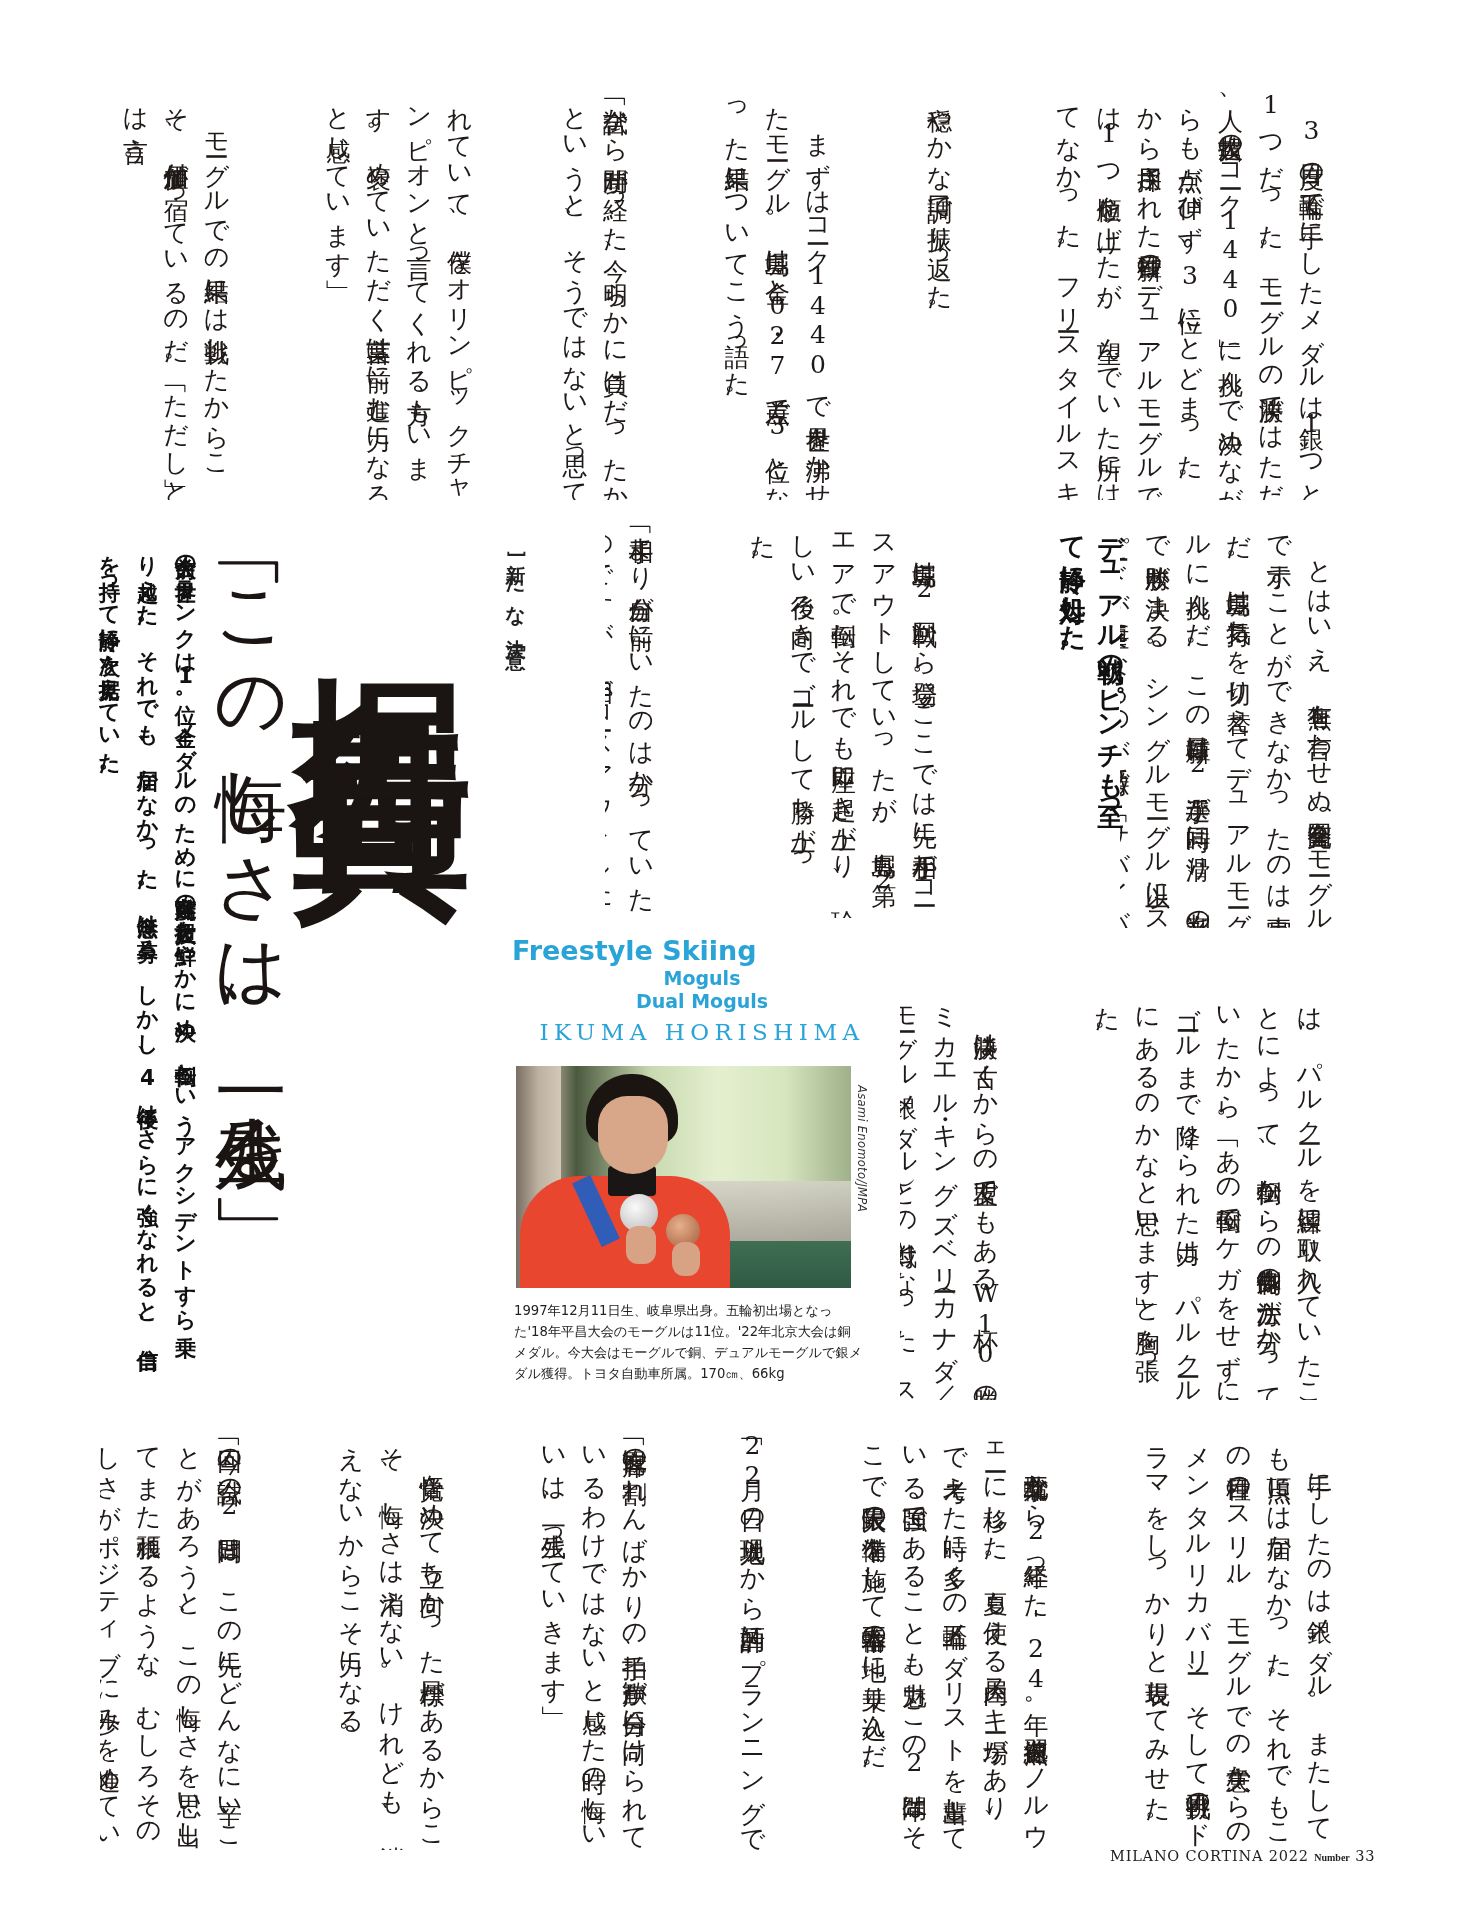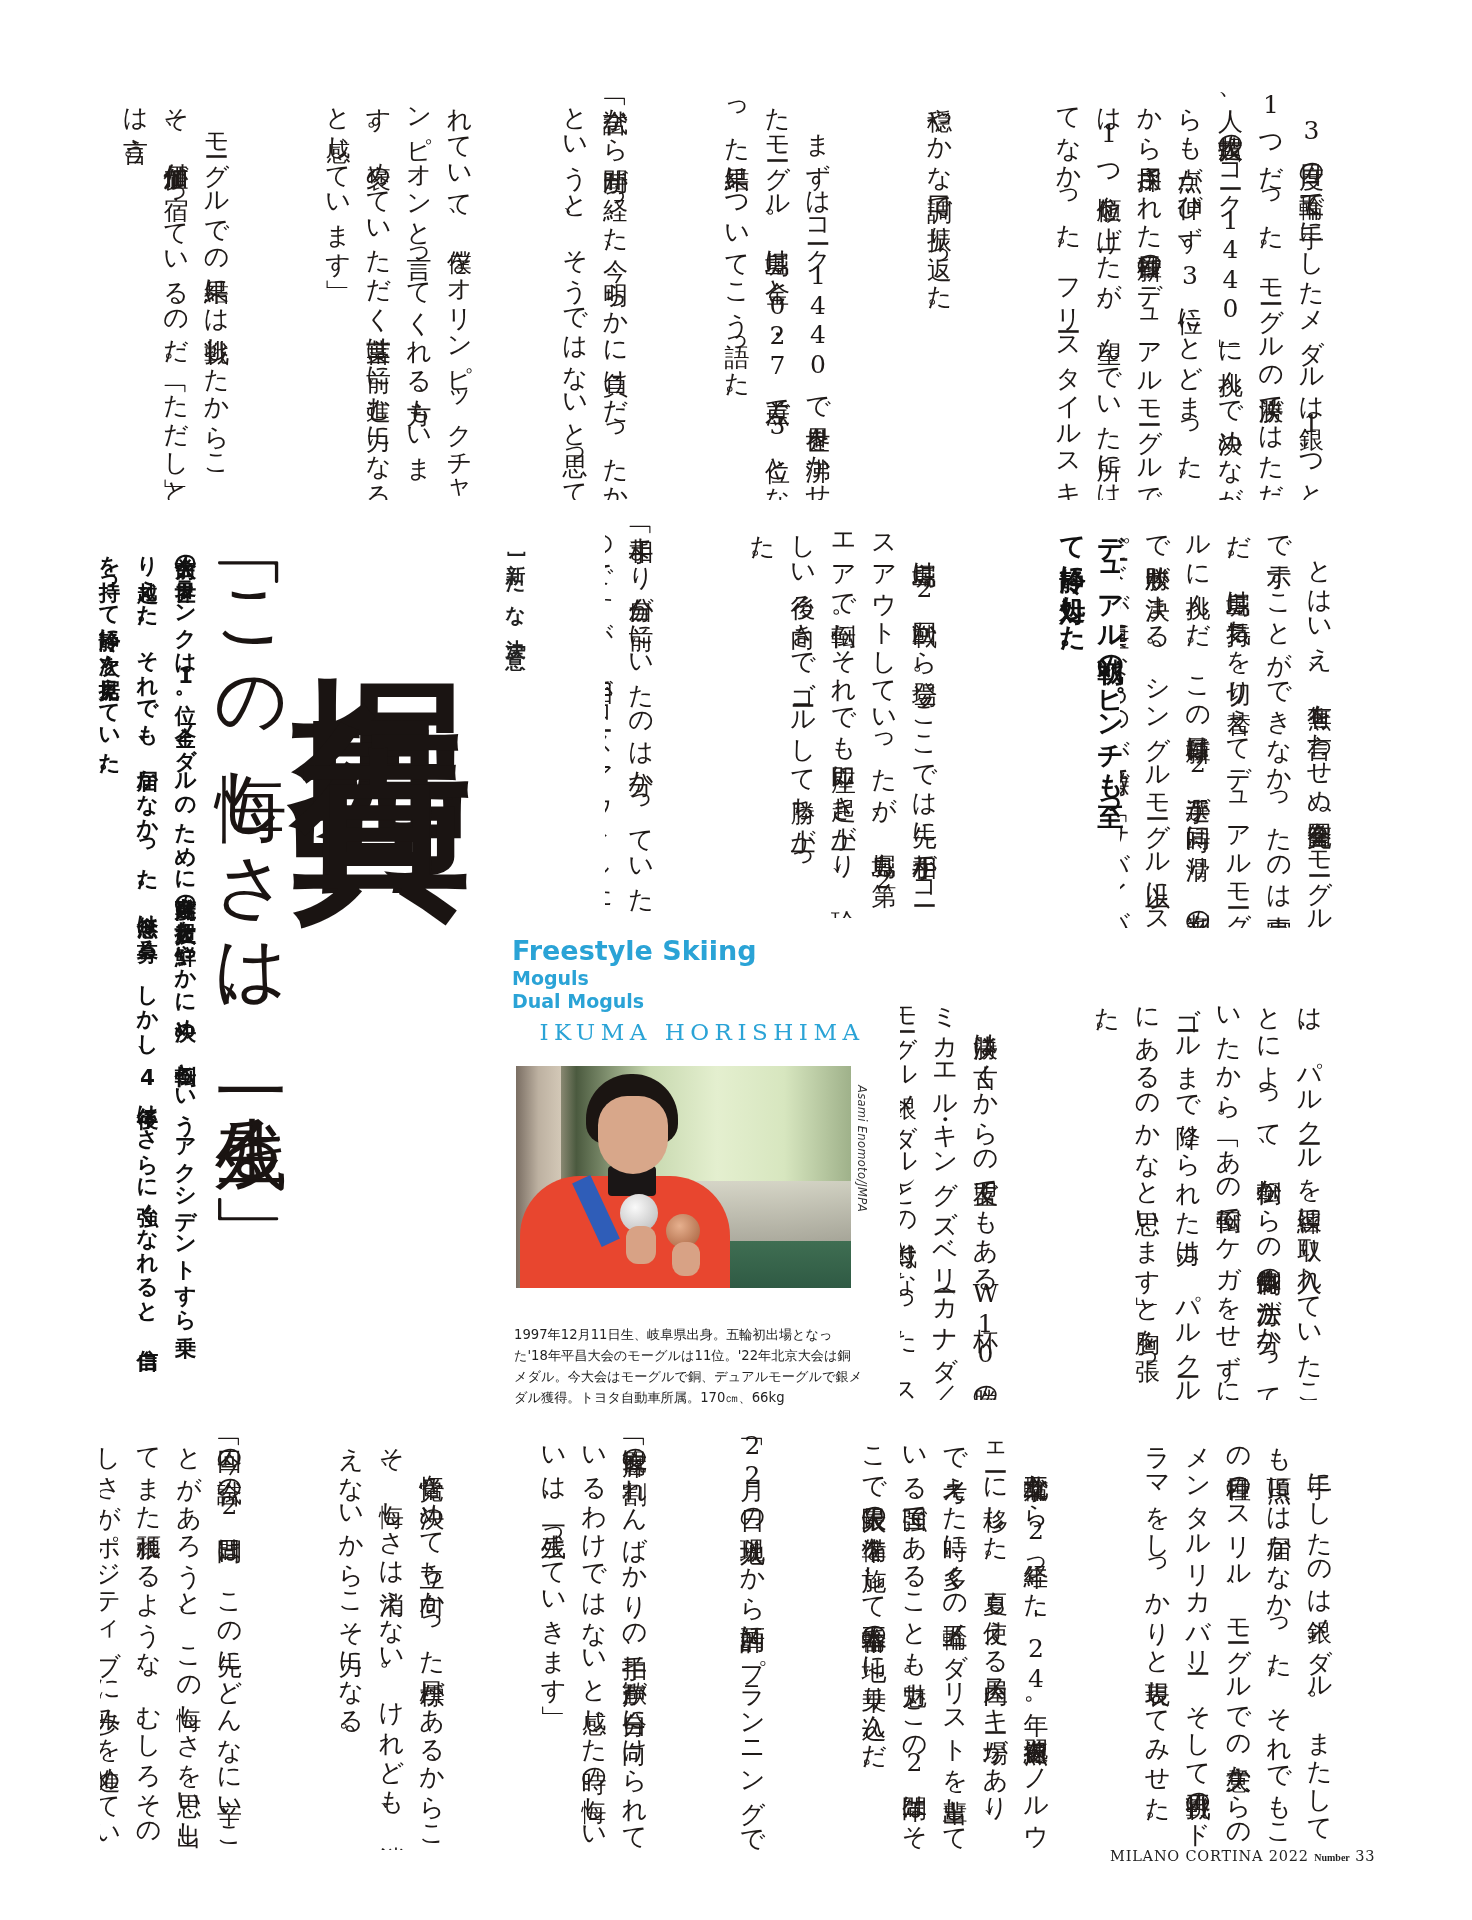--- a/index.html
+++ b/index.html
@@ -100,21 +100,21 @@
   }
 
   
   .sport-block { position: absolute; left: 512px; top: 935px; width: 380px; }
   .sport-title {
     font-family: "DejaVu Sans", "Liberation Sans", sans-serif;
     font-weight: bold; color: #2aa3d6; font-size: 27px; line-height: 32px;
   }
   .sport-sub {
     font-family: "DejaVu Sans", "Liberation Sans", sans-serif;
-    font-weight: bold; color: #2aa3d6; font-size: 19px; line-height: 23px;
+    font-weight: bold; color: #2aa3d6; font-size: 19px; line-height: 23px; text-align: center;
   }
   .athlete-en {
     font-family: "DejaVu Serif", "Liberation Serif", serif;
     color: #2aa3d6; font-size: 23px; letter-spacing: 5.5px; line-height: 34px; margin-top: 2px; text-align: center;
   }
 
   
   .photo {
     position: absolute; left: 516px; top: 1066px; width: 335px; height: 222px;
     overflow: hidden;
@@ -134,21 +134,21 @@
   .photo .hand2 { position:absolute; left:156px; top:176px; width:28px; height:34px; border-radius: 12px; background:#d8a285; }
   .photo-credit {
     position: absolute; left: 853px; top: 1085px; width: 16px; height: 200px;
     writing-mode: vertical-rl;
     font-family: "DejaVu Sans", "Liberation Sans", sans-serif;
     font-style: italic; font-size: 11.5px; color: #333; letter-spacing: .3px;
   }
   .caption {
     position: absolute; left: 514px; top: 1300px; width: 350px;
     font-family: "DejaVu Sans", "Liberation Sans", sans-serif;
-    font-size: 13.2px; line-height: 21px; color: #222; margin-top: 24px;
+    font-size: 13.2px; line-height: 21px; color: #222;
   }
 
   .footer {
     position: absolute; left: 1110px; top: 1848px;
     font-family: "DejaVu Serif", "Liberation Serif", serif;
     font-size: 14.5px; color: #222; letter-spacing: .8px; white-space: nowrap;
   }
   .footer .mag { font-family: Liberation Serif, serif; font-weight: bold; letter-spacing: 0; font-size: 10px; }
 </style>
 </head>

